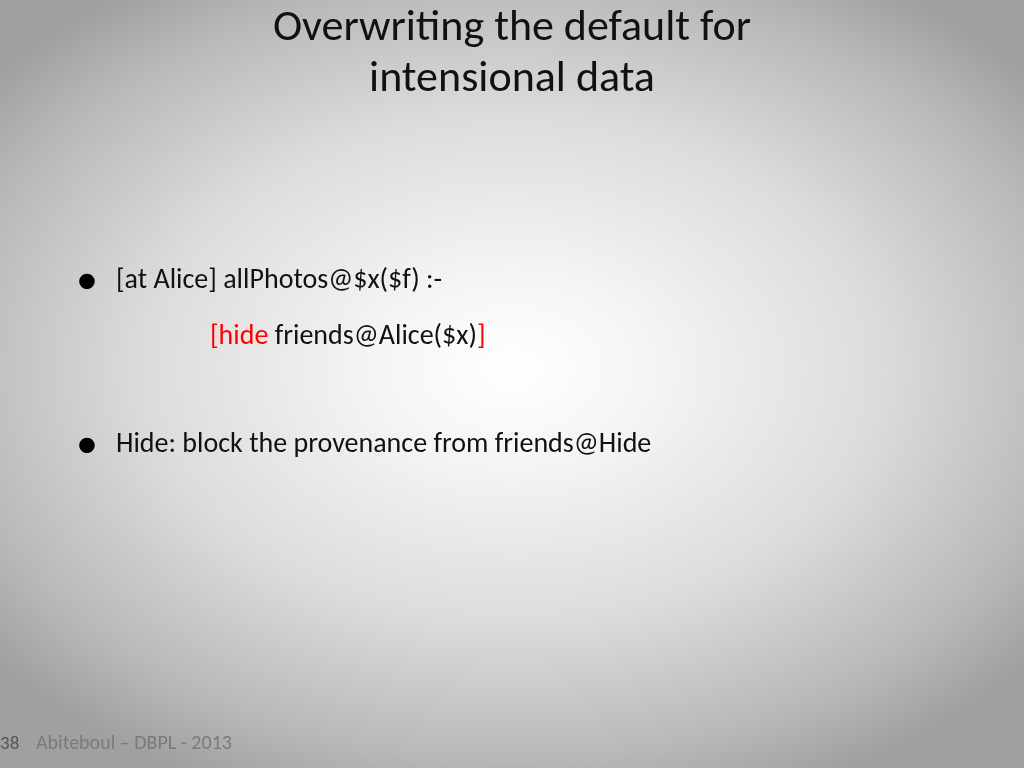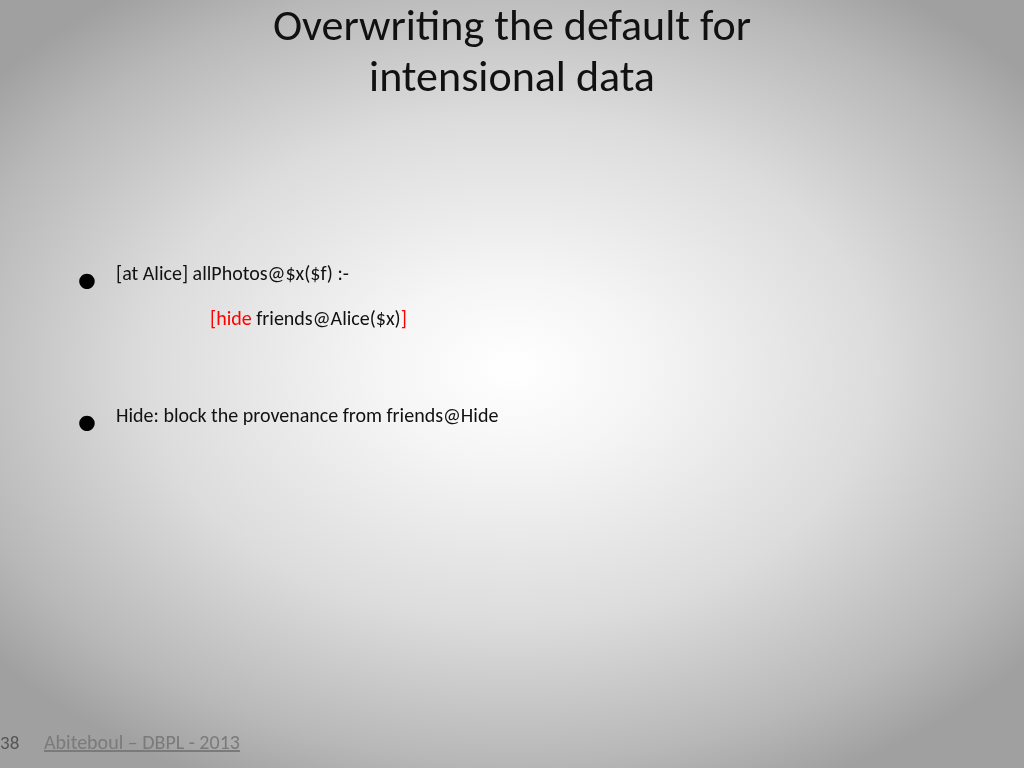--- a/index.html
+++ b/index.html
@@ -26,21 +26,21 @@
     font-size: 44px;
     font-weight: 400;
     line-height: 1.15;
     color: #111;
   }
   .content {
     position: absolute;
     top: 260px;
     left: 70px;
     right: 60px;
-    font-size: 20px;
+    font-size: 28px;
     color: #111;
   }
   .bullet {
     position: relative;
     padding-left: 46px;
     margin-bottom: 18px;
     line-height: 1.35;
   }
   .bullet::before {
     content: "•";
@@ -51,25 +51,24 @@
     color: #000;
   }
   .indent {
     margin-left: 140px;
     line-height: 1.35;
   }
   .gap { height: 70px; }
   .red { color: #ff0000; }
   .footer-left {
     position: absolute;
-    left: 44px;
+    left: 36px;
     bottom: 14px;
     font-size: 20px;
     color: #7a7a7a;
-    text-decoration: underline;
   }
   .footer-center {
     position: absolute;
     left: 0;
     width: 100%;
     bottom: 14px;
     text-align: left;
     font-size: 19px;
     color: #555;
   }

